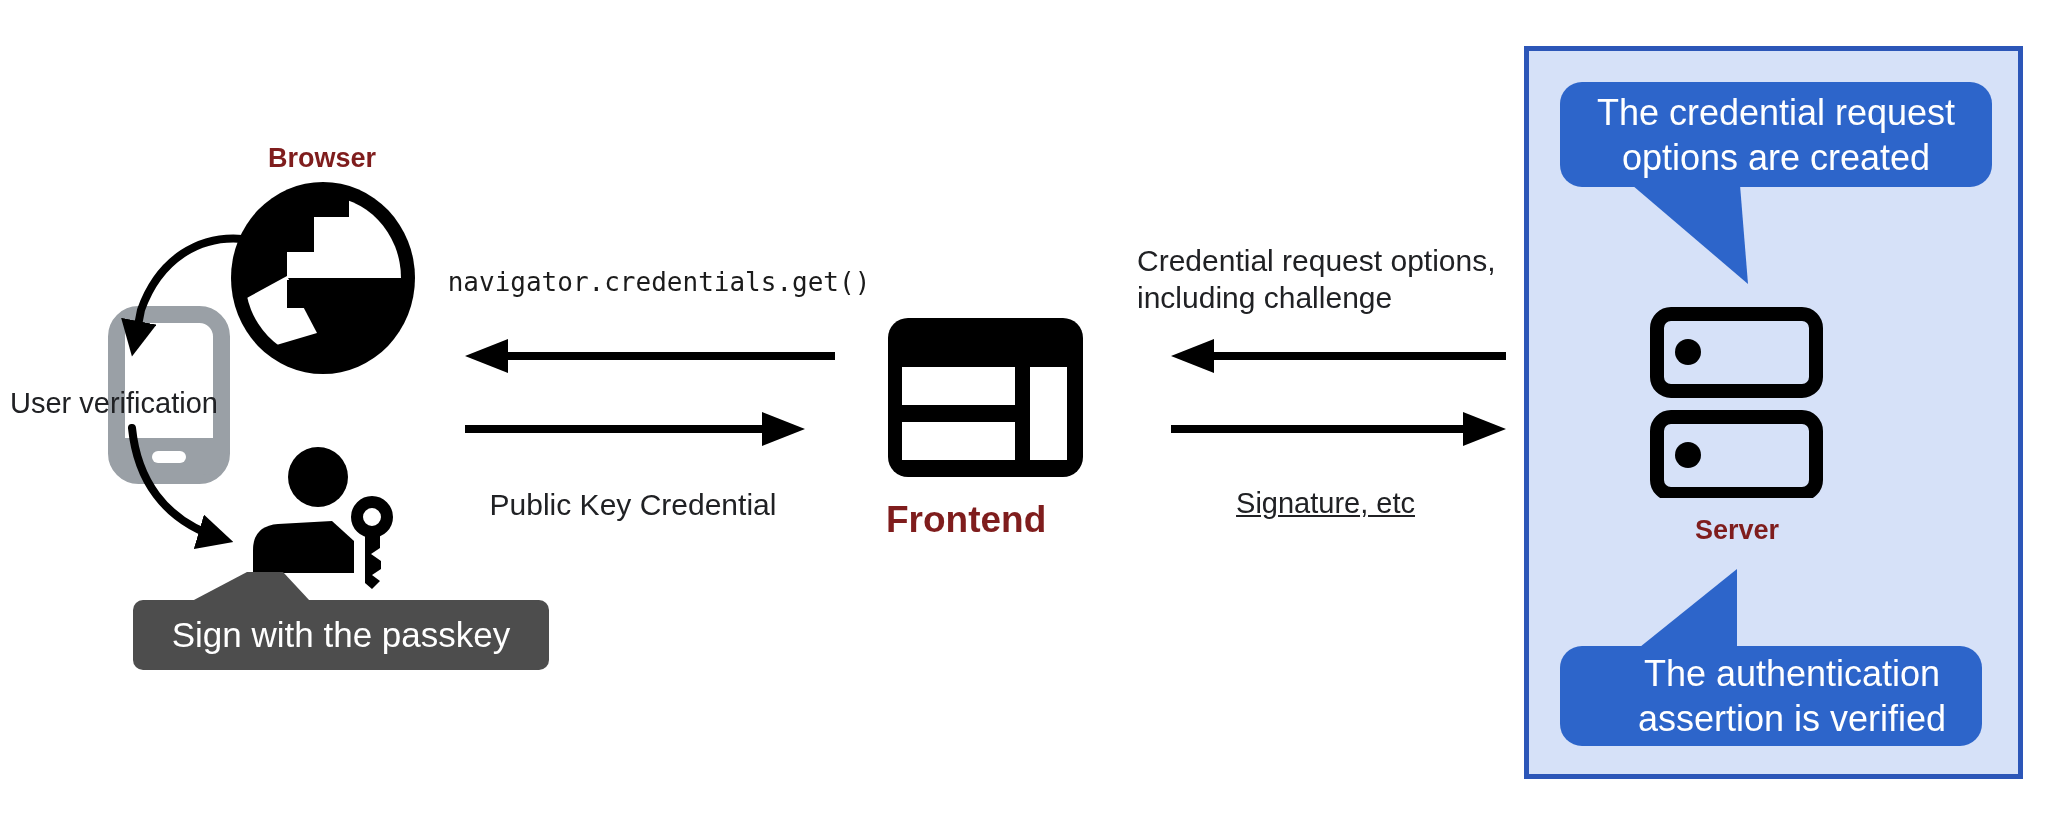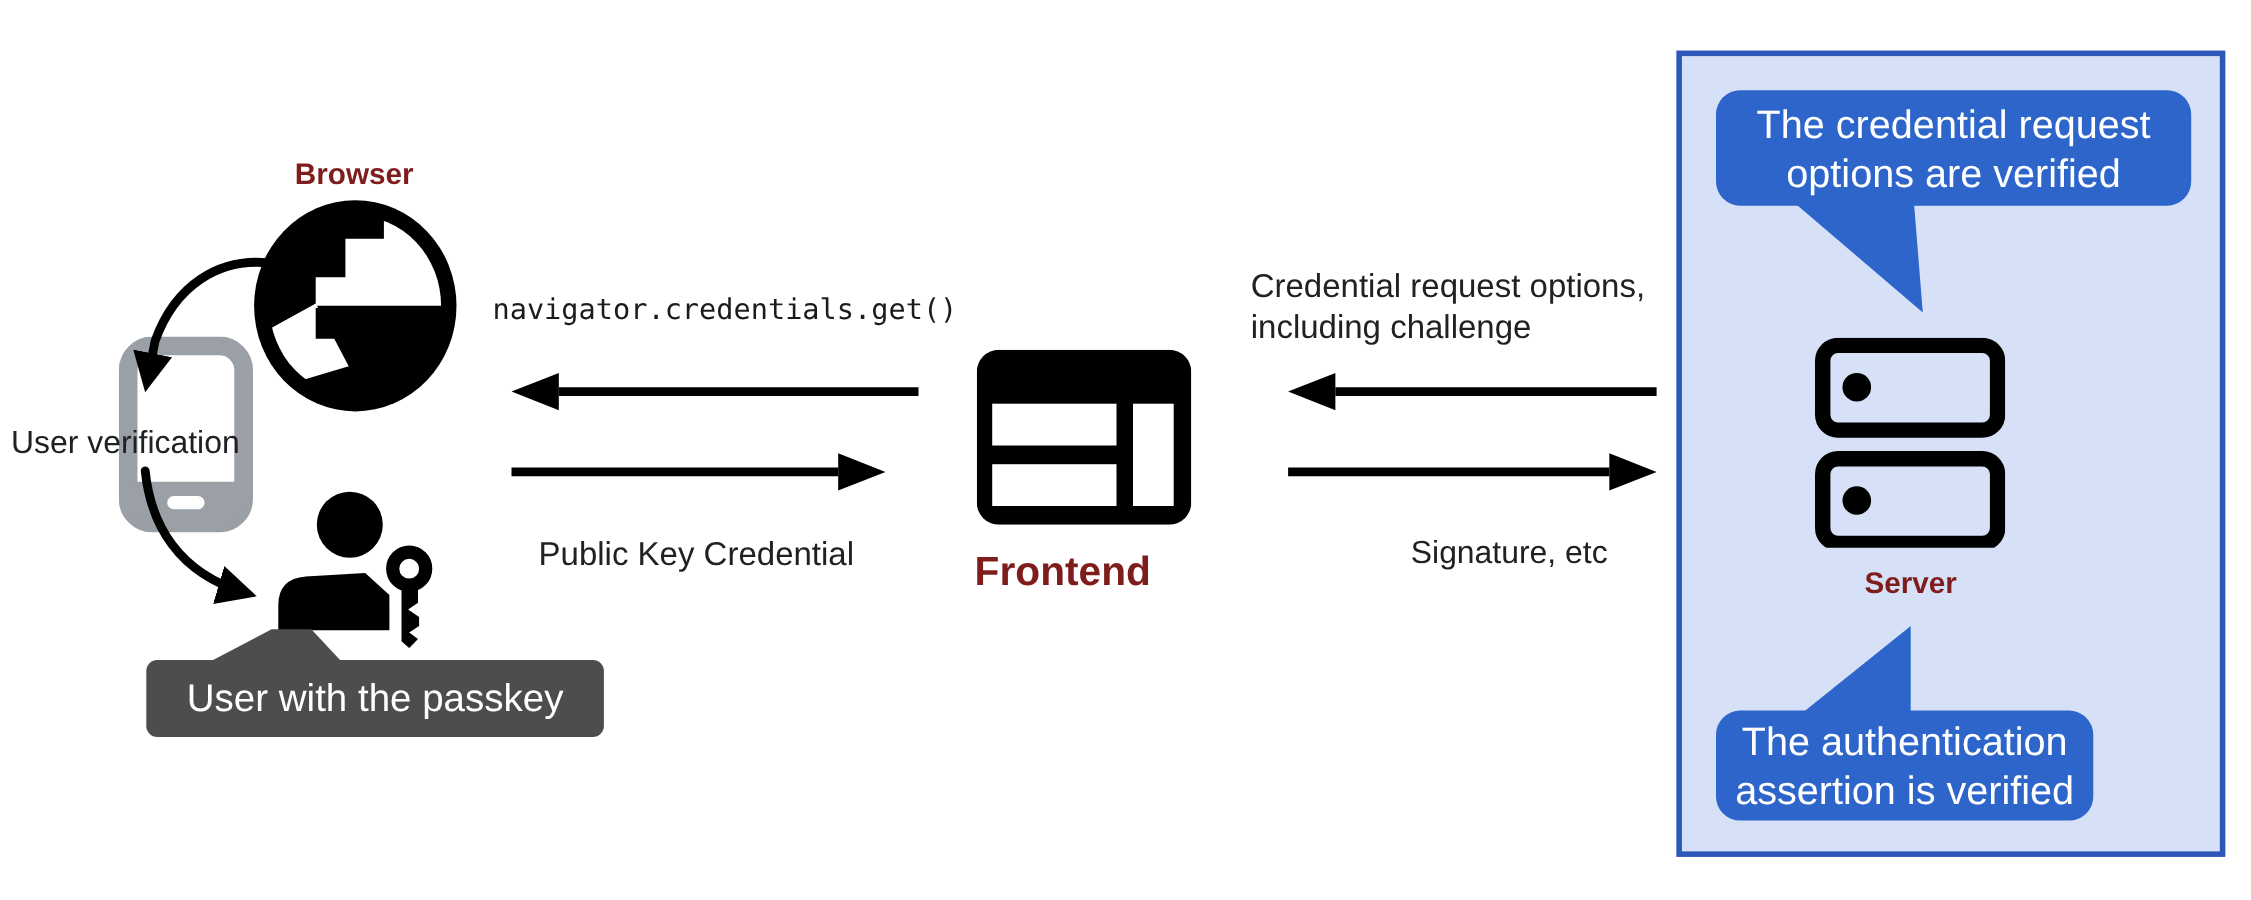--- a/index.html
+++ b/index.html
@@ -38,29 +38,29 @@
   .tooltip-notch{left:180px;top:570px;}
 
   
   .code-label{left:424px;top:267px;width:470px;text-align:center;}
   .public-key-label{left:433px;top:488px;width:400px;font-size:30px;text-align:center;}
   .frontend-icon{left:888px;top:318px;}
   .frontend-label{left:886px;top:499px;width:200px;font-size:37px;text-align:left;}
 
   
   .request-options-label{left:1137px;top:242px;font-size:30px;line-height:37px;}
-  .signature-label{left:1222px;top:487px;width:300px;font-size:29px;text-align:center;}
+  .signature-label{left:1115px;top:487px;width:300px;font-size:29px;text-align:right;text-decoration:underline;}
 
   
   .server-box{left:1524px;top:46px;width:489px;height:723px;background:var(--box-bg-blue);
     border:5px solid var(--box-border-blue);}
   .bubble{background:var(--bubble-blue);border-radius:22px;color:#fff;font-size:36px;
     line-height:45px;text-align:center;display:flex;flex-direction:column;justify-content:center;}
   .bubble-top{left:1560px;top:82px;width:432px;height:105px;}
-  .bubble-bottom{left:1560px;top:646px;width:343px;height:100px;}
+  .bubble-bottom{left:1560px;top:646px;width:380px;height:100px;padding-left:42px;}
   .server-icon{left:1650px;top:307px;}
   .server-label{left:1637px;top:515px;width:200px;font-size:27px;text-align:center;}
 
   .overlay{left:0;top:0;pointer-events:none;}
 </style>
 </head>
 <body>
 
 <div class="stage">
 
@@ -95,21 +95,21 @@
     <circle class="ink-fill" cx="70" cy="35" r="30"></circle>
     <path class="ink-fill" d="M5,131 V108 Q5,84 30,82 L84,79 L106,99 V131 Z"></path>
     <circle cx="124" cy="75" r="15" fill="none" class="ink-stroke" stroke-width="12"></circle>
     <polygon class="ink-fill" points="117,93 132,93 132,106 123,112 133,119 133,127 124,133 132,139 124,147 117,141"></polygon>
   </svg>
 
   <svg class="abs tooltip-notch" width="140" height="32" viewBox="0 0 140 32">
     <polygon points="12,31 67,2 103,2 130,31" style="fill:var(--tooltip-gray)"></polygon>
   </svg>
   <div class="abs tooltip-box">
-    <span class="tooltip-text">User with the passkey</span>
+    <span class="tooltip-text">Sign with the passkey</span>
   </div>
 
   <div class="abs code code-label">navigator.credentials.get()</div>
 
   <div class="abs plain public-key-label">Public Key Credential</div>
 
   <svg class="abs frontend-icon" width="195" height="159" viewBox="0 0 195 159">
     <rect class="ink-fill" x="0" y="0" width="195" height="159" rx="20"></rect>
     <rect class="white-fill" x="14" y="49" width="113" height="38"></rect>
     <rect class="white-fill" x="14" y="104" width="113" height="38"></rect>
@@ -124,21 +124,21 @@
 
   <div class="abs plain signature-label">Signature, etc</div>
 
   <svg class="abs overlay" width="2046" height="818" viewBox="0 0 2046 818">
     <polygon points="1632,185 1740,185 1748,284" style="fill:var(--bubble-blue)"></polygon>
     <polygon points="1737,569 1635,651 1737,651" style="fill:var(--bubble-blue)"></polygon>
   </svg>
 
   <div class="abs bubble bubble-top">
     <span>The credential request</span>
-    <span>options are verified</span>
+    <span>options are created</span>
   </div>
 
   <svg class="abs server-icon" width="173" height="191" viewBox="0 0 173 191">
     <rect x="7" y="7" width="159" height="77" rx="14" fill="none" class="ink-stroke" stroke-width="14"></rect>
     <rect x="7" y="110" width="159" height="77" rx="14" fill="none" class="ink-stroke" stroke-width="14"></rect>
     <circle class="ink-fill" cx="38" cy="45" r="13"></circle>
     <circle class="ink-fill" cx="38" cy="148" r="13"></circle>
   </svg>
   <div class="abs label-bold center-text server-label">Server</div>
 

